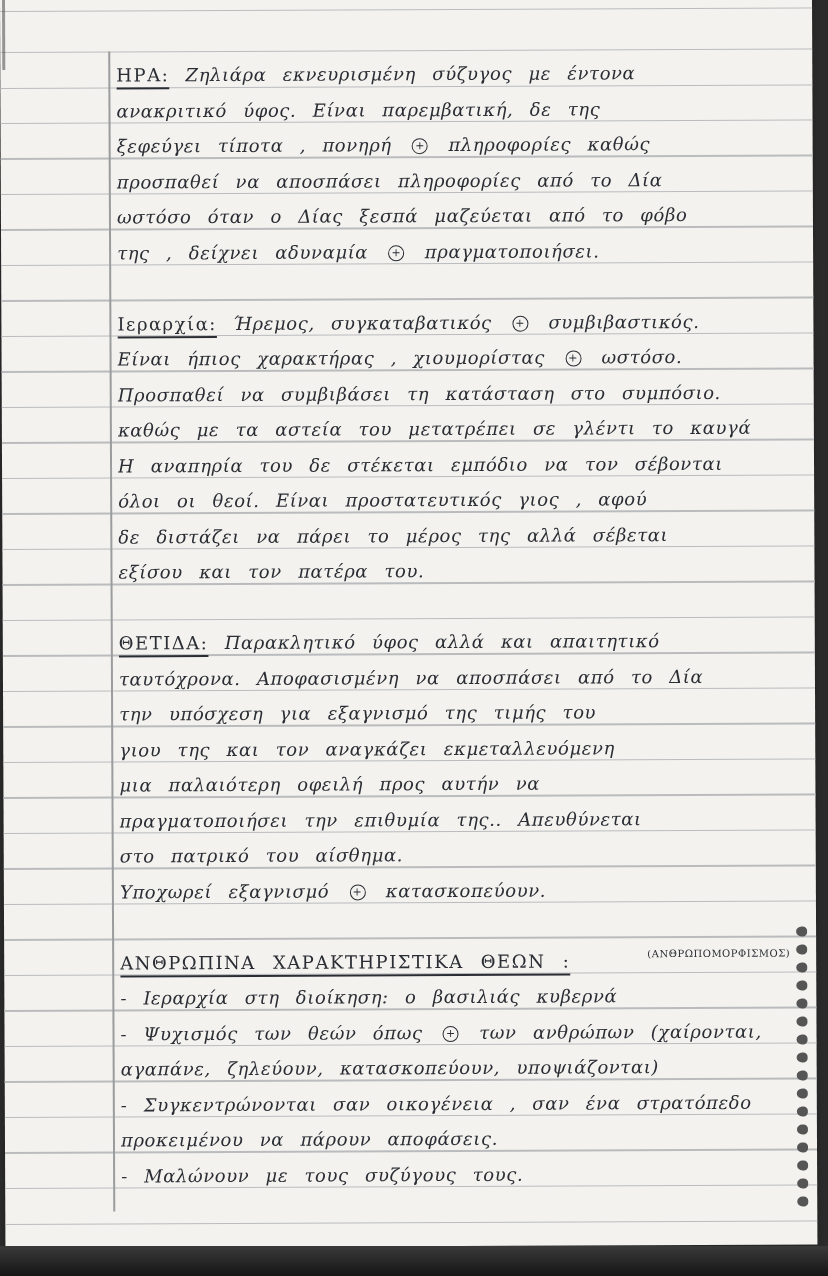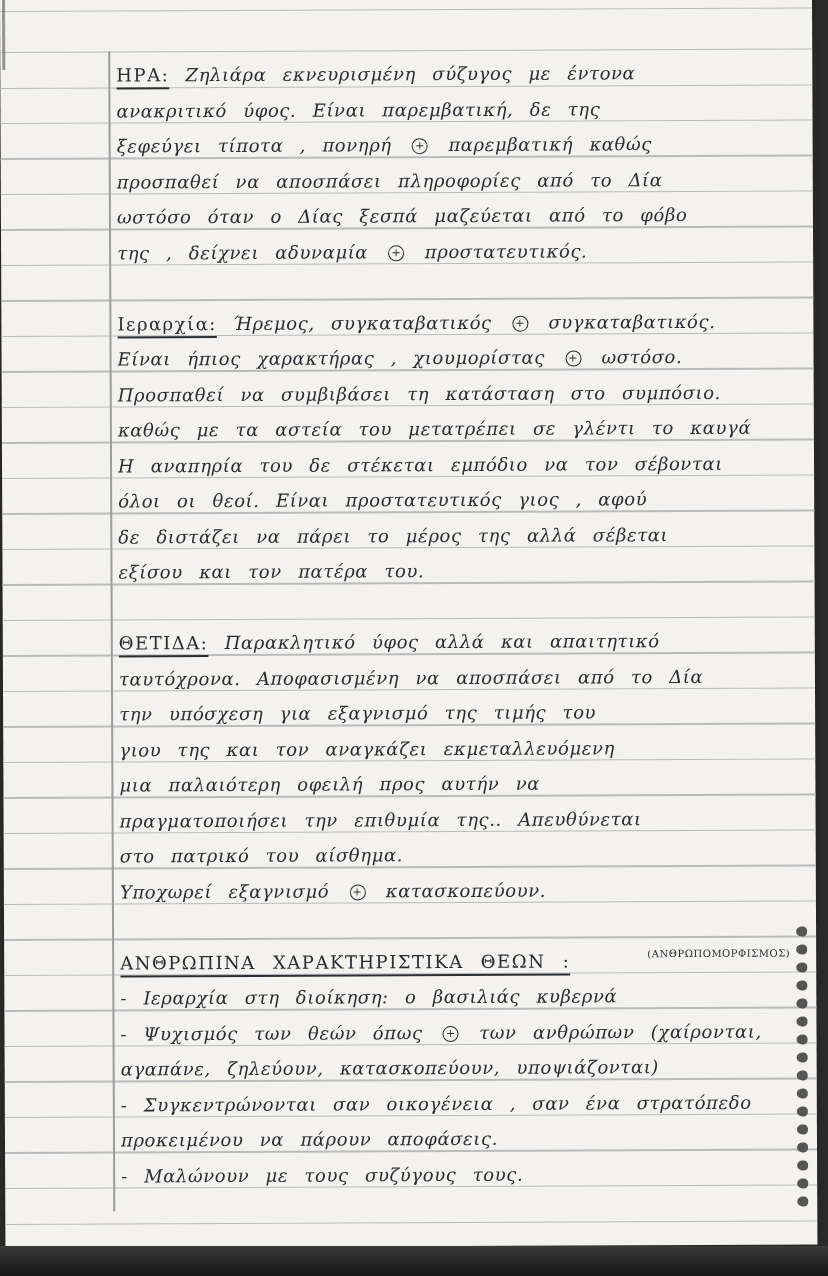--- a/index.html
+++ b/index.html
@@ -130,36 +130,36 @@
   <div class="content">
 
     <div class="line">
       <span class="heading">ΗΡΑ:</span>
       <span>Ζηλιάρα εκνευρισμένη σύζυγος με έντονα</span>
     </div>
     <div class="line"><span>ανακριτικό ύφος. Είναι παρεμβατική, δε της</span></div>
     <div class="line">
       <span>ξεφεύγει τίποτα , πονηρή</span>
       <span class="circled">+</span>
-      <span>παρεμβατική καθώς</span>
+      <span>πληροφορίες καθώς</span>
     </div>
     <div class="line"><span>προσπαθεί να αποσπάσει πληροφορίες από το Δία</span></div>
     <div class="line"><span>ωστόσο όταν ο Δίας ξεσπά μαζεύεται από το φόβο</span></div>
     <div class="line">
       <span>της , δείχνει αδυναμία</span>
       <span class="circled">+</span>
-      <span>προστατευτικός.</span>
+      <span>πραγματοποιήσει.</span>
     </div>
     <div class="line blank"></div>
 
     <div class="line">
       <span class="heading">Ιεραρχία:</span>
       <span>Ήρεμος, συγκαταβατικός</span>
       <span class="circled">+</span>
-      <span>συγκαταβατικός.</span>
+      <span>συμβιβαστικός.</span>
     </div>
     <div class="line">
       <span>Είναι ήπιος χαρακτήρας , χιουμορίστας</span>
       <span class="circled">+</span>
       <span>ωστόσο.</span>
     </div>
     <div class="line"><span>Προσπαθεί να συμβιβάσει τη κατάσταση στο συμπόσιο.</span></div>
     <div class="line"><span>καθώς με τα αστεία του μετατρέπει σε γλέντι το καυγά</span></div>
     <div class="line"><span>Η αναπηρία του δε στέκεται εμπόδιο να τον σέβονται</span></div>
     <div class="line"><span>όλοι οι θεοί. Είναι προστατευτικός γιος , αφού</span></div>

